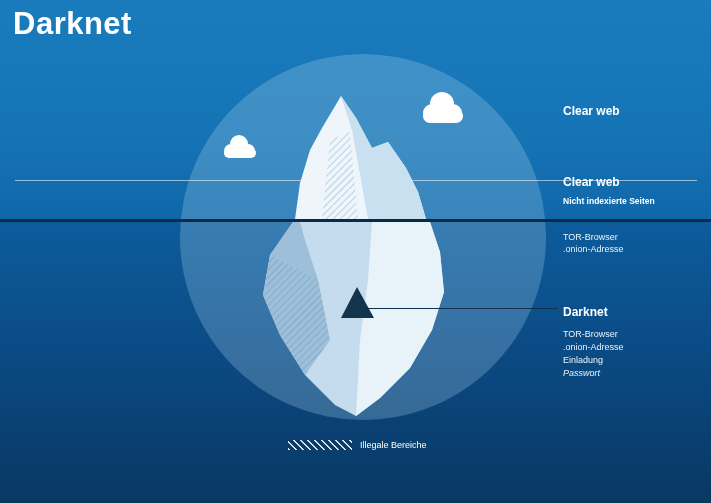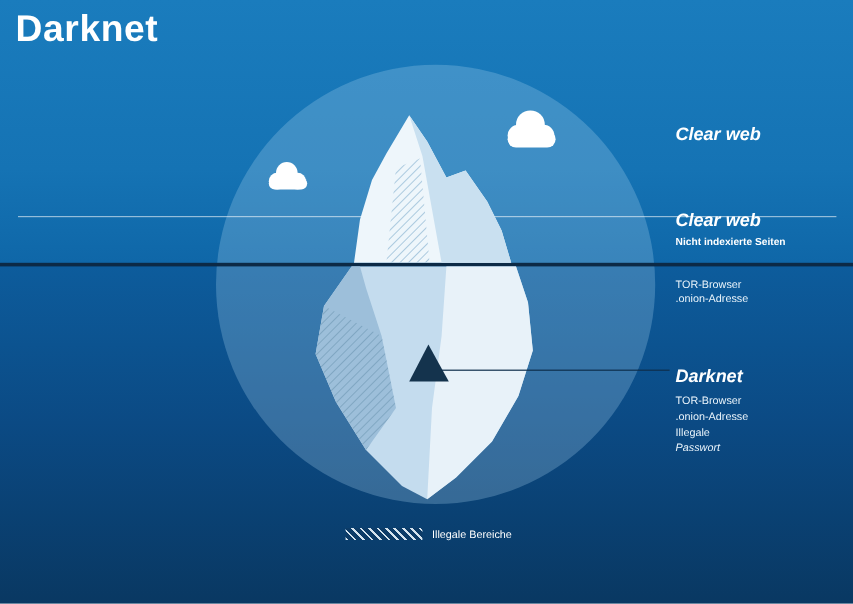--- a/index.html
+++ b/index.html
@@ -19,21 +19,21 @@
   }
   .bg-circle{
     left:180px;top:54px;width:366px;height:366px;border-radius:50%;
     background:rgba(174,214,240,0.27);
   }
   .line{height:1px;background:rgba(255,255,255,0.55);}
   .line-divider{left:15px;top:180px;width:682px;}
   .line-water{left:0;top:219px;width:711px;height:3px;background:#0c2a46;}
   .line-pointer{left:368px;top:308px;width:190px;height:1px;background:#0e2f4d;}
   .svg-art{left:0;top:0;width:711px;height:503px;}
-  .zone-heading{color:#ffffff;font-size:15px;font-weight:700;font-style:italic;}
+  .zone-heading{color:#ffffff;font-size:12px;font-weight:700;}
   .zone-sub{color:#ffffff;font-size:8.5px;font-weight:600;}
   .zone-small{color:#eaf4fb;font-size:9px;font-weight:400;line-height:1;}
   .lbl{left:563px;}
   .legend{left:288px;top:440px;display:flex;gap:8px;}
   .legend-swatch{
     width:64px;height:10px;
     background:repeating-linear-gradient(45deg,
       rgba(235,245,252,0.9) 0 1.5px,
       rgba(16,52,88,0.35) 1.5px 5px);
   }
@@ -96,21 +96,21 @@
 
   <div class="abs lbl zone-heading" style="top:175px;">Clear web</div>
   <div class="abs lbl zone-sub" style="top:196px;">Nicht indexierte Seiten</div>
 
   <div class="abs lbl zone-small" style="top:233px;">TOR-Browser</div>
   <div class="abs lbl zone-small" style="top:245px;">.onion-Adresse</div>
 
   <div class="abs lbl zone-heading" style="top:305px;">Darknet</div>
   <div class="abs lbl zone-small" style="top:330px;">TOR-Browser</div>
   <div class="abs lbl zone-small" style="top:343px;">.onion-Adresse</div>
-  <div class="abs lbl zone-small" style="top:356px;">Illegale</div>
+  <div class="abs lbl zone-small" style="top:356px;">Einladung</div>
   <div class="abs lbl zone-small" style="top:369px;font-style:italic;">Passwort</div>
 
   <div class="abs legend">
     <span class="legend-swatch"></span>
     <span class="legend-label">Illegale Bereiche</span>
   </div>
 
 </div>
 
 </body></html>

